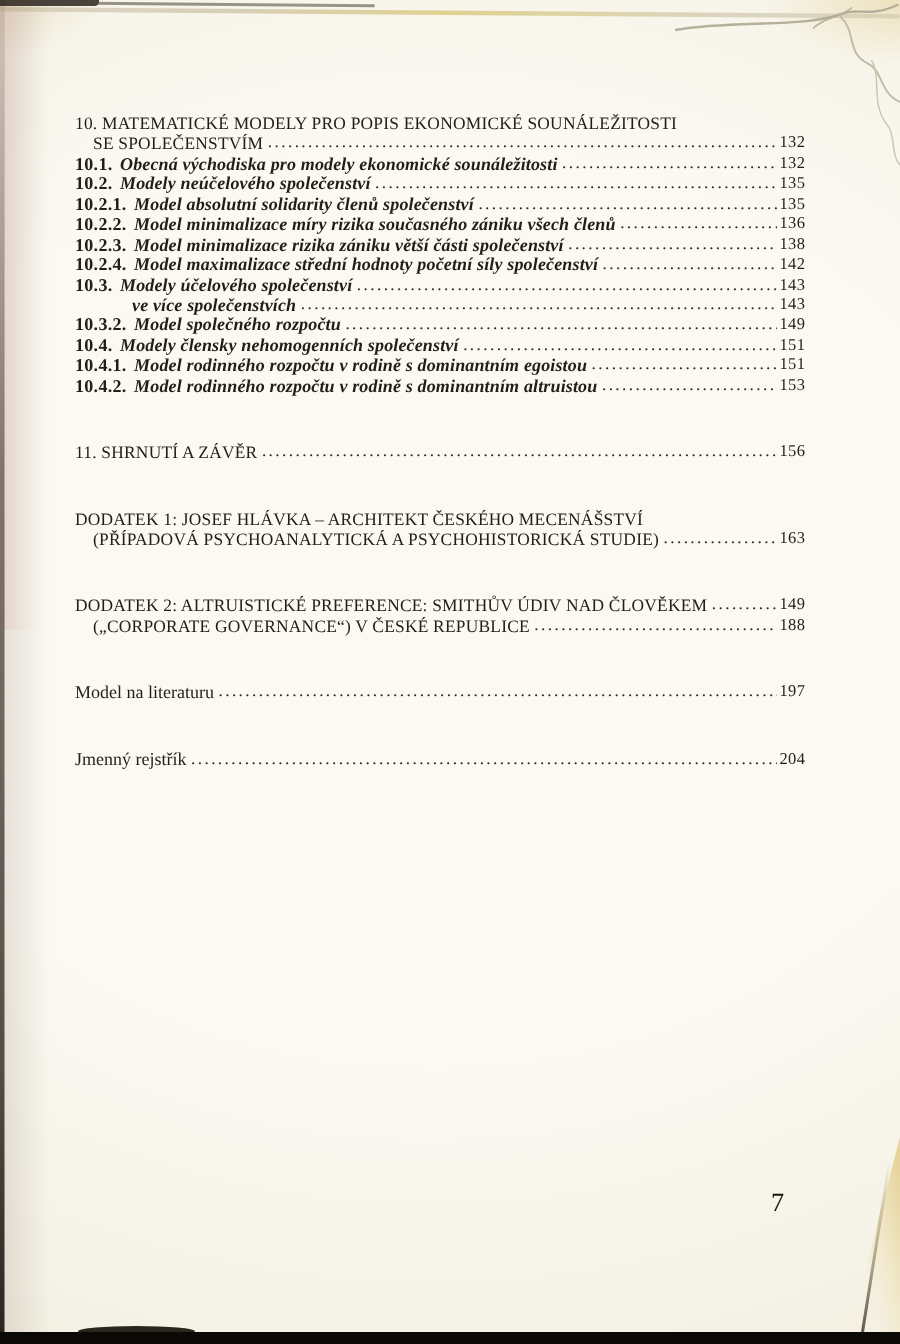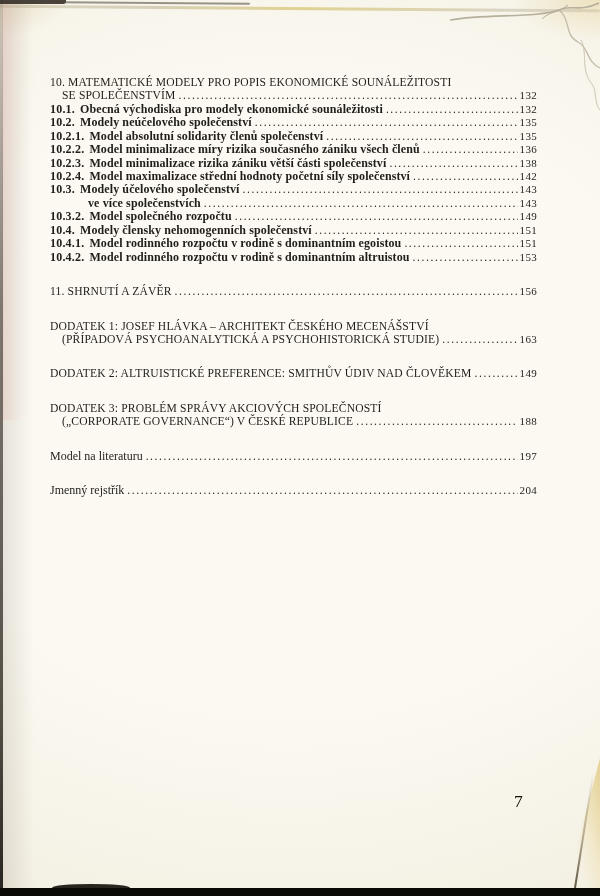--- a/index.html
+++ b/index.html
@@ -60,27 +60,27 @@
   .corner-curl-line{
     position:absolute;right:24px;bottom:8px;width:2px;height:118px;
     background:linear-gradient(180deg, rgba(120,105,70,0) 0%, rgba(110,95,60,0.5) 60%, rgba(60,50,30,0.8) 100%);
     transform:rotate(9deg);transform-origin:bottom;
   }
   
   #toc{
     position:absolute;left:50px;top:76px;width:487px;
     font-size:12px;color:#201e19;
   }
-  .row{display:flex;align-items:flex-end;height:13.45px;line-height:13.45px;white-space:nowrap;}
-  .row.gap{margin-top:21px;}
+  .row{display:flex;align-items:flex-start;height:13.45px;line-height:13.45px;white-space:nowrap;}
+  .row.gap{margin-top:31px;}
   .row.ind1{padding-left:12px;}
   .row.ind2{padding-left:38px;}
   .num{font-weight:bold;font-style:normal;margin-right:5px;flex:0 0 auto;letter-spacing:0.2px;}
   .ttl{flex:0 0 auto;}
-  .item .ttl{font-weight:bold;letter-spacing:0.1px;}
+  .item .ttl{font-style:italic;font-weight:bold;letter-spacing:0.1px;}
   .caps .ttl{font-size:11.6px;letter-spacing:0.15px;}
   .plain .ttl{font-weight:normal;}
   .lead{
     flex:1 1 0;min-width:4px;overflow:hidden;white-space:nowrap;
     letter-spacing:1.6px;margin:0 1px 0 3px;color:#2a2722;font-size:11.5px;
   }
   .pg{flex:0 0 auto;margin-left:1px;font-size:11px;letter-spacing:0.3px;}
   
   #folio{
     position:absolute;left:514px;top:791px;font-size:17.5px;color:#15130f;
@@ -202,23 +202,20 @@
         <span class="lead">............................................................................................................................................................................................................................</span>
         <span class="pg">163</span>
       </div>
 
     <div class="row caps gap">
         <span class="ttl">DODATEK 2: ALTRUISTICKÉ PREFERENCE:  SMITHŮV ÚDIV NAD ČLOVĚKEM</span>
         <span class="lead">............................................................................................................................................................................................................................</span>
         <span class="pg">149</span>
       </div>
 
-    <div class="row caps gap nolead">
-        <span class="ttl">DODATEK 3: PROBLÉM SPRÁVY AKCIOVÝCH SPOLEČNOSTÍ</span>
-      </div>
     <div class="row caps ind1">
         <span class="ttl">(„CORPORATE GOVERNANCE“) V ČESKÉ REPUBLICE</span>
         <span class="lead">............................................................................................................................................................................................................................</span>
         <span class="pg">188</span>
       </div>
 
     <div class="row plain gap">
         <span class="ttl">Model na literaturu</span>
         <span class="lead">............................................................................................................................................................................................................................</span>
         <span class="pg">197</span>

